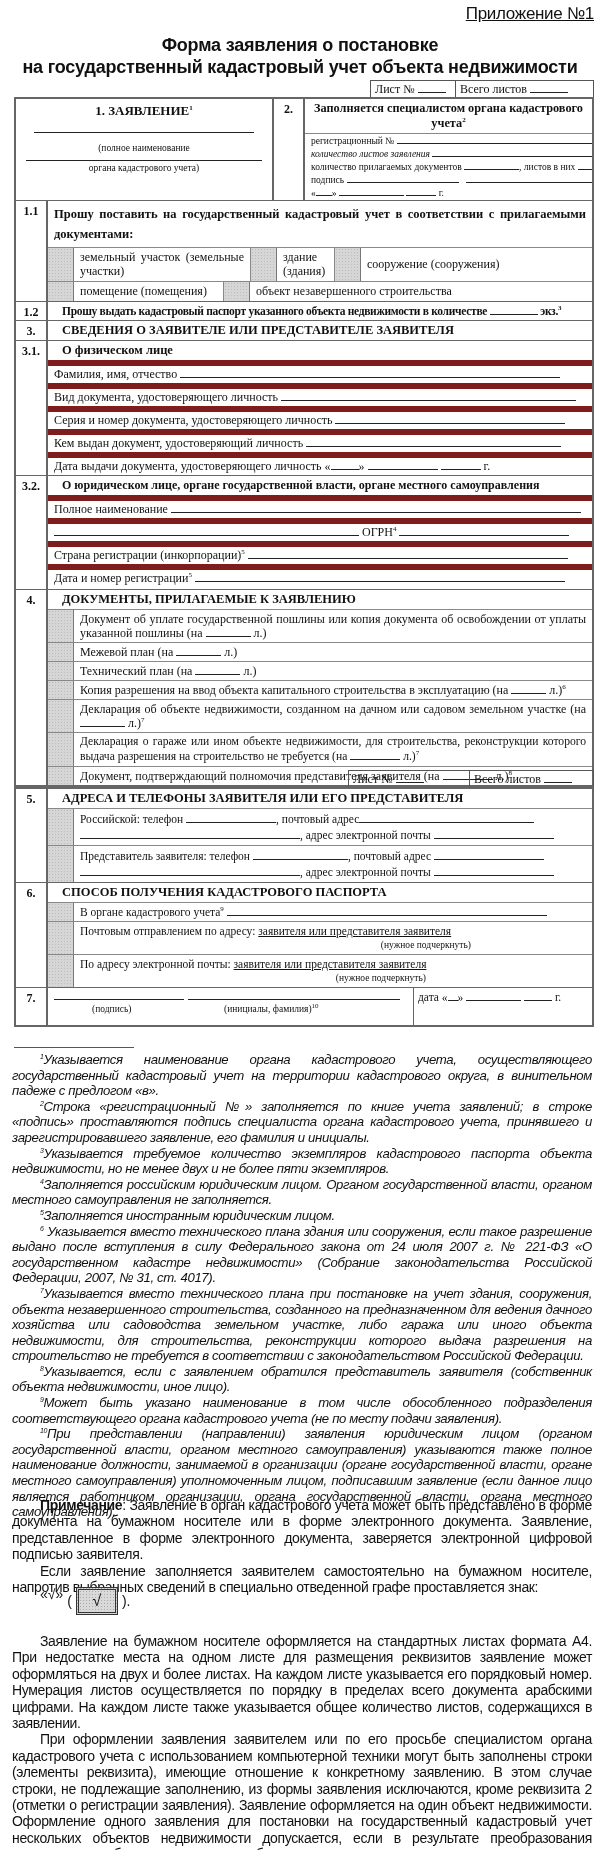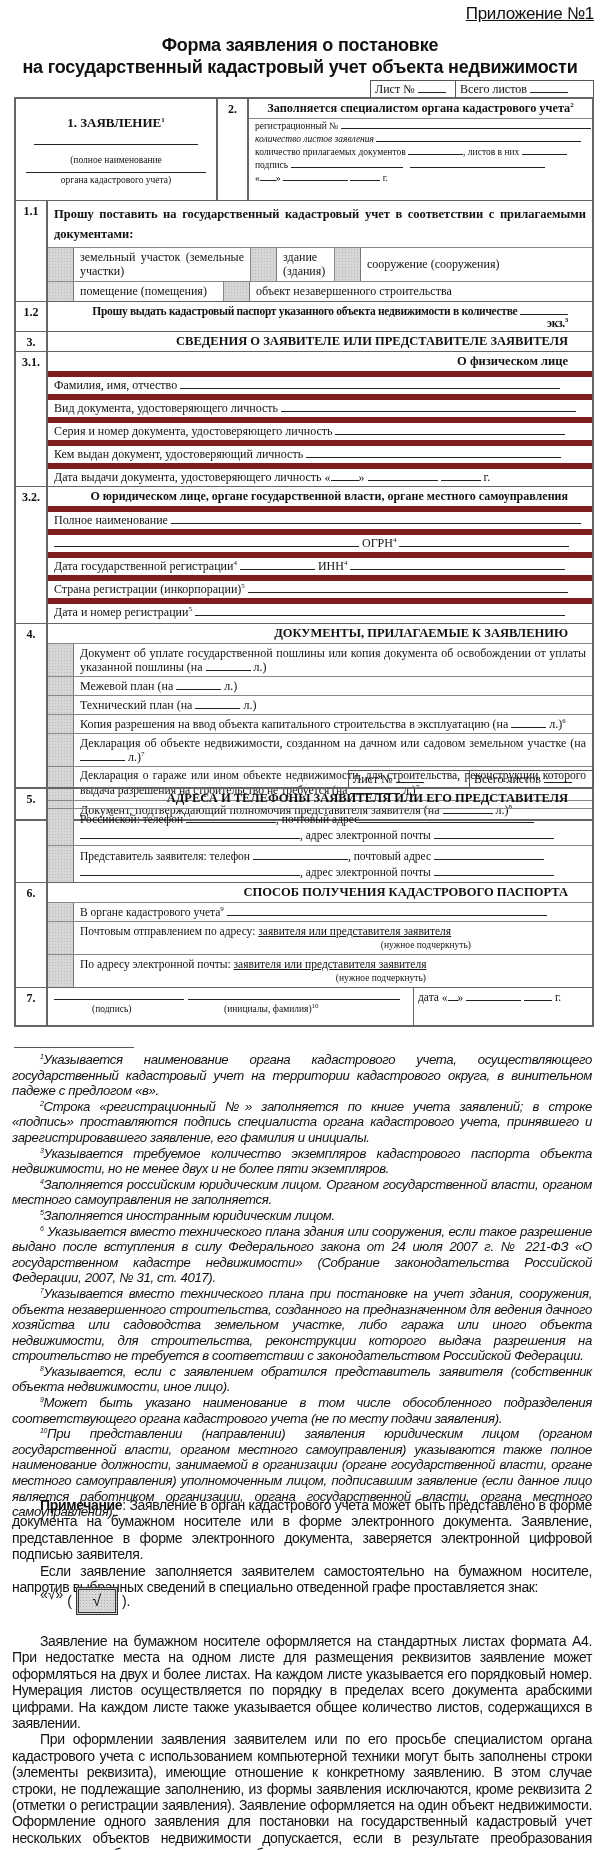--- a/index.html
+++ b/index.html
@@ -8,21 +8,21 @@
   .annex { position: absolute; right: 6px; top: 4px; font-family: "Liberation Sans", sans-serif; font-size: 17px; text-decoration: underline; letter-spacing: -0.3px; }
   .title { position: absolute; left: 0; width: 600px; top: 34px; text-align: center; font-family: "Liberation Sans", sans-serif; font-weight: bold; font-size: 18px; line-height: 22px; letter-spacing: -0.2px; }
   .sheetbox { position: absolute; height: 17px; border: 1px solid #555; border-bottom: none; display: flex; font-size: 12px; }
   .sheetbox .c { padding: 1px 4px; white-space: nowrap; }
   .sheetbox .c + .c { border-left: 1px solid #555; }
   .frm { position: absolute; left: 14px; width: 580px; border: 2px solid #666; }
   .row { display: flex; border-top: 1px solid #666; }
   .row:first-child { border-top: none; }
   .num { width: 32px; flex: none; border-right: 2px solid #666; font-weight: bold; font-size: 12px; text-align: center; padding-top: 3px; }
   .body { flex: 1; min-width: 0; }
-  .hdr { font-weight: bold; font-size: 12.5px; padding: 2px 24px; text-align: right; }
+  .hdr { font-weight: bold; font-size: 12.5px; padding: 2px 14px; }
   .line { font-size: 12px; padding: 1px 6px; border-top: 6px solid #7f1d1d; white-space: nowrap; overflow: hidden; }
   .blank { display: inline-block; border-bottom: 1px solid #222; height: 11px; vertical-align: baseline; }
   .cb { width: 26px; flex: none; background: #d6d6d6; border-right: 1px solid #777; background-image: radial-gradient(#bbb 0.6px, transparent 0.7px); background-size: 3px 3px; }
   .item { display: flex; border-top: 1px solid #888; }
   .item .txt { flex: 1; font-size: 12px; padding: 2px 6px; line-height: 14px; text-align: justify; }
   sup { font-size: 7px; vertical-align: super; line-height: 0; }
   .small { font-size: 9.5px; }
   .center { text-align: center; }
   .ul { text-decoration: underline; }
   .fn-sep { position: absolute; left: 14px; top: 1047px; width: 120px; border-top: 1px solid #555; }
@@ -43,21 +43,21 @@
 </div>
 
 <div class="sheetbox" style="left:370px; top:80px; width:224px;">
   <div class="c" style="width:84px;"><span>Лист №</span> <span class="blank" style="width:28px"></span></div>
   <div class="c" style="flex:1;"><span>Всего листов</span> <span class="blank" style="width:38px"></span></div>
 </div>
 
 <div class="frm" style="top:97px;">
 
   <div class="row" style="height:101px;">
-    <div style="width:202px; border-right:2px solid #666; padding-top:16px;">
+    <div style="width:258px; border-right:2px solid #666; padding-top:4px;">
       <div class="center" style="font-weight:bold; font-size:13px;"><span>1. ЗАЯВЛЕНИЕ</span><sup>1</sup></div>
       <div style="margin:12px 18px 0 18px; border-bottom:1px solid #222; height:2px;"></div>
       <div class="center small" style="margin-top:10px;">(полное наименование</div>
       <div style="margin:6px 10px 0 10px; border-bottom:1px solid #222; height:2px;"></div>
       <div class="center small" style="margin-top:2px;">органа кадастрового учета)</div>
     </div>
     <div class="num" style="width:31px;">2.</div>
     <div class="body">
       <div class="hdr" style="text-align:center; font-size:12.3px; padding:2px 2px;"><span>Заполняется специалистом органа кадастрового учета</span><sup>2</sup></div>
       <div class="line small" style="border-top:1px solid #888;"><span>регистрационный №</span> <span class="blank" style="width:250px; height:9px;"></span></div>
@@ -110,21 +110,20 @@
       <div class="line"><span>Дата выдачи документа, удостоверяющего личность «</span><span class="blank" style="width:28px"></span><span>»</span> <span class="blank" style="width:70px"></span> <span class="blank" style="width:40px"></span> <span>г.</span></div>
     </div>
   </div>
 
   <div class="row">
     <div class="num">3.2.</div>
     <div class="body">
       <div class="hdr" style="font-size:12px;">О юридическом лице, органе государственной власти, органе местного самоуправления</div>
       <div class="line"><span>Полное наименование</span> <span class="blank" style="width:410px"></span></div>
       <div class="line"><span class="blank" style="width:305px"></span> <span>ОГРН</span><sup>4</sup> <span class="blank" style="width:170px"></span></div>
-      <div class="line"><span>Дата государственной регистрации</span><sup>4</sup> <span class="blank" style="width:75px"></span> <span>ИНН</span><sup>4</sup> <span class="blank" style="width:215px"></span></div>
       <div class="line"><span>Страна регистрации (инкорпорации)</span><sup>5</sup> <span class="blank" style="width:320px"></span></div>
       <div class="line" style="padding-bottom:3px;"><span>Дата и номер регистрации</span><sup>5</sup> <span class="blank" style="width:370px"></span></div>
     </div>
   </div>
 
   <div class="row">
     <div class="num">4.</div>
     <div class="body">
       <div class="hdr">ДОКУМЕНТЫ, ПРИЛАГАЕМЫЕ К ЗАЯВЛЕНИЮ</div>
       <div class="item">

